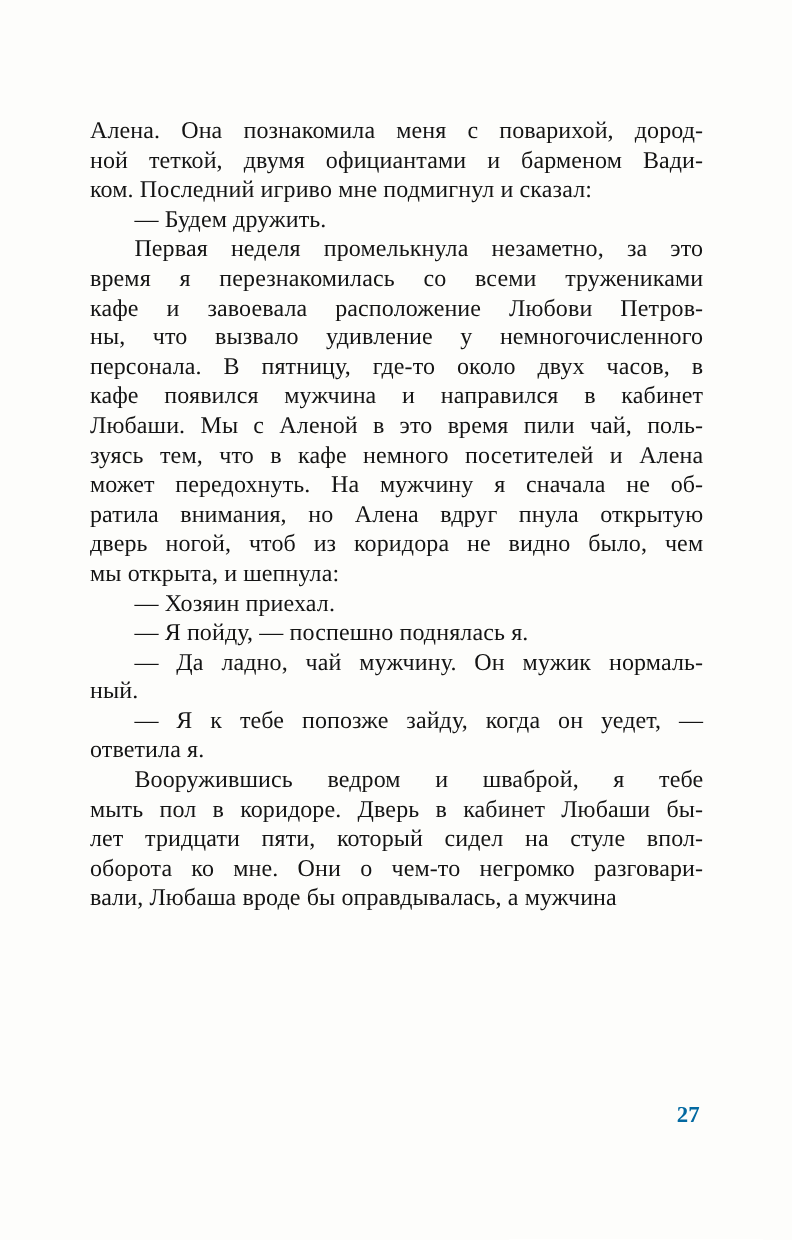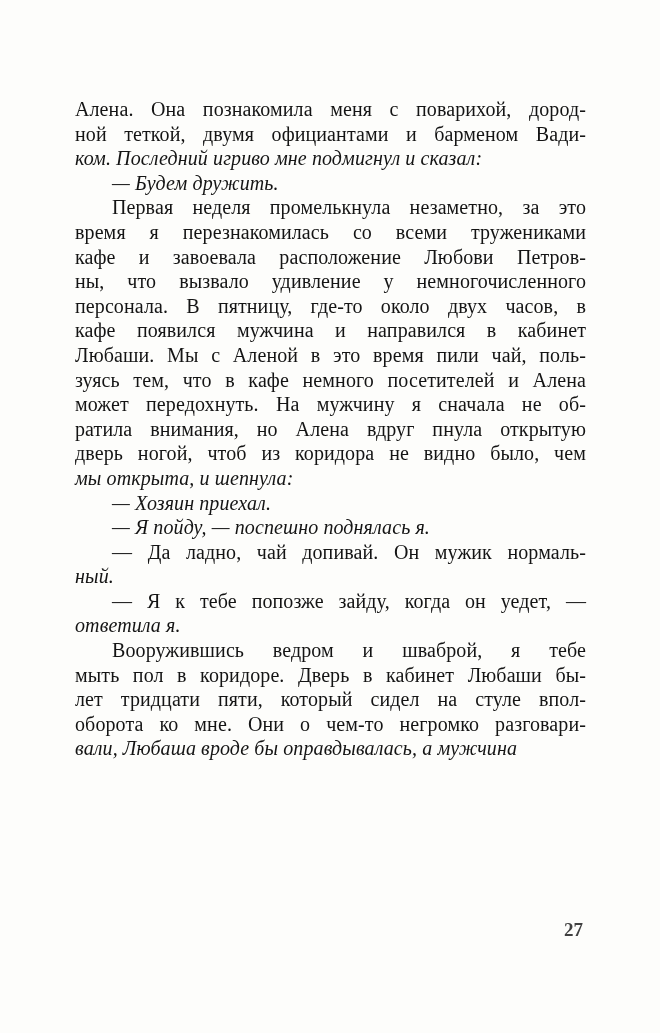--- a/index.html
+++ b/index.html
@@ -30,32 +30,31 @@
     padding: 0;
   }
   .para.gap {
   }
   .line {
     text-align: justify;
     text-align-last: justify;
   }
   .line.last {
     text-align-last: left;
-    font-style: italic;
   }
   .line.indent {
     padding-left: 37px;
   }
   .page-number {
     position: absolute;
     right: 77px;
     bottom: 92px;
     font-size: 19px;
     font-weight: bold;
-    color: #404040;
+    color: #0369a1;
     margin-top: 20px;
   }
 </style>
 </head>
 <body>
 
 <div class="page">
   <div class="text-block" id="text-block">
       <div class="para">
         <div class="line">Алена. Она познакомила меня с поварихой, дород-</div>
@@ -79,21 +78,21 @@
         <div class="line">дверь ногой, чтоб из коридора не видно было, чем</div>
         <div class="line last">мы открыта, и шепнула:</div>
       </div>
       <div class="para">
         <div class="line indent last">— Хозяин приехал.</div>
       </div>
       <div class="para">
         <div class="line indent last">— Я пойду, — поспешно поднялась я.</div>
       </div>
       <div class="para">
-        <div class="line indent">— Да ладно, чай допивай. Он мужик нормаль-</div>
+        <div class="line indent">— Да ладно, чай мужчину. Он мужик нормаль-</div>
         <div class="line last">ный.</div>
       </div>
       <div class="para">
         <div class="line indent">— Я к тебе попозже зайду, когда он уедет, —</div>
         <div class="line last">ответила я.</div>
       </div>
       <div class="para">
         <div class="line indent">Вооружившись ведром и шваброй, я тебе</div>
         <div class="line">мыть пол в коридоре. Дверь в кабинет Любаши бы-</div>
         <div class="line">лет тридцати пяти, который сидел на стуле впол-</div>

